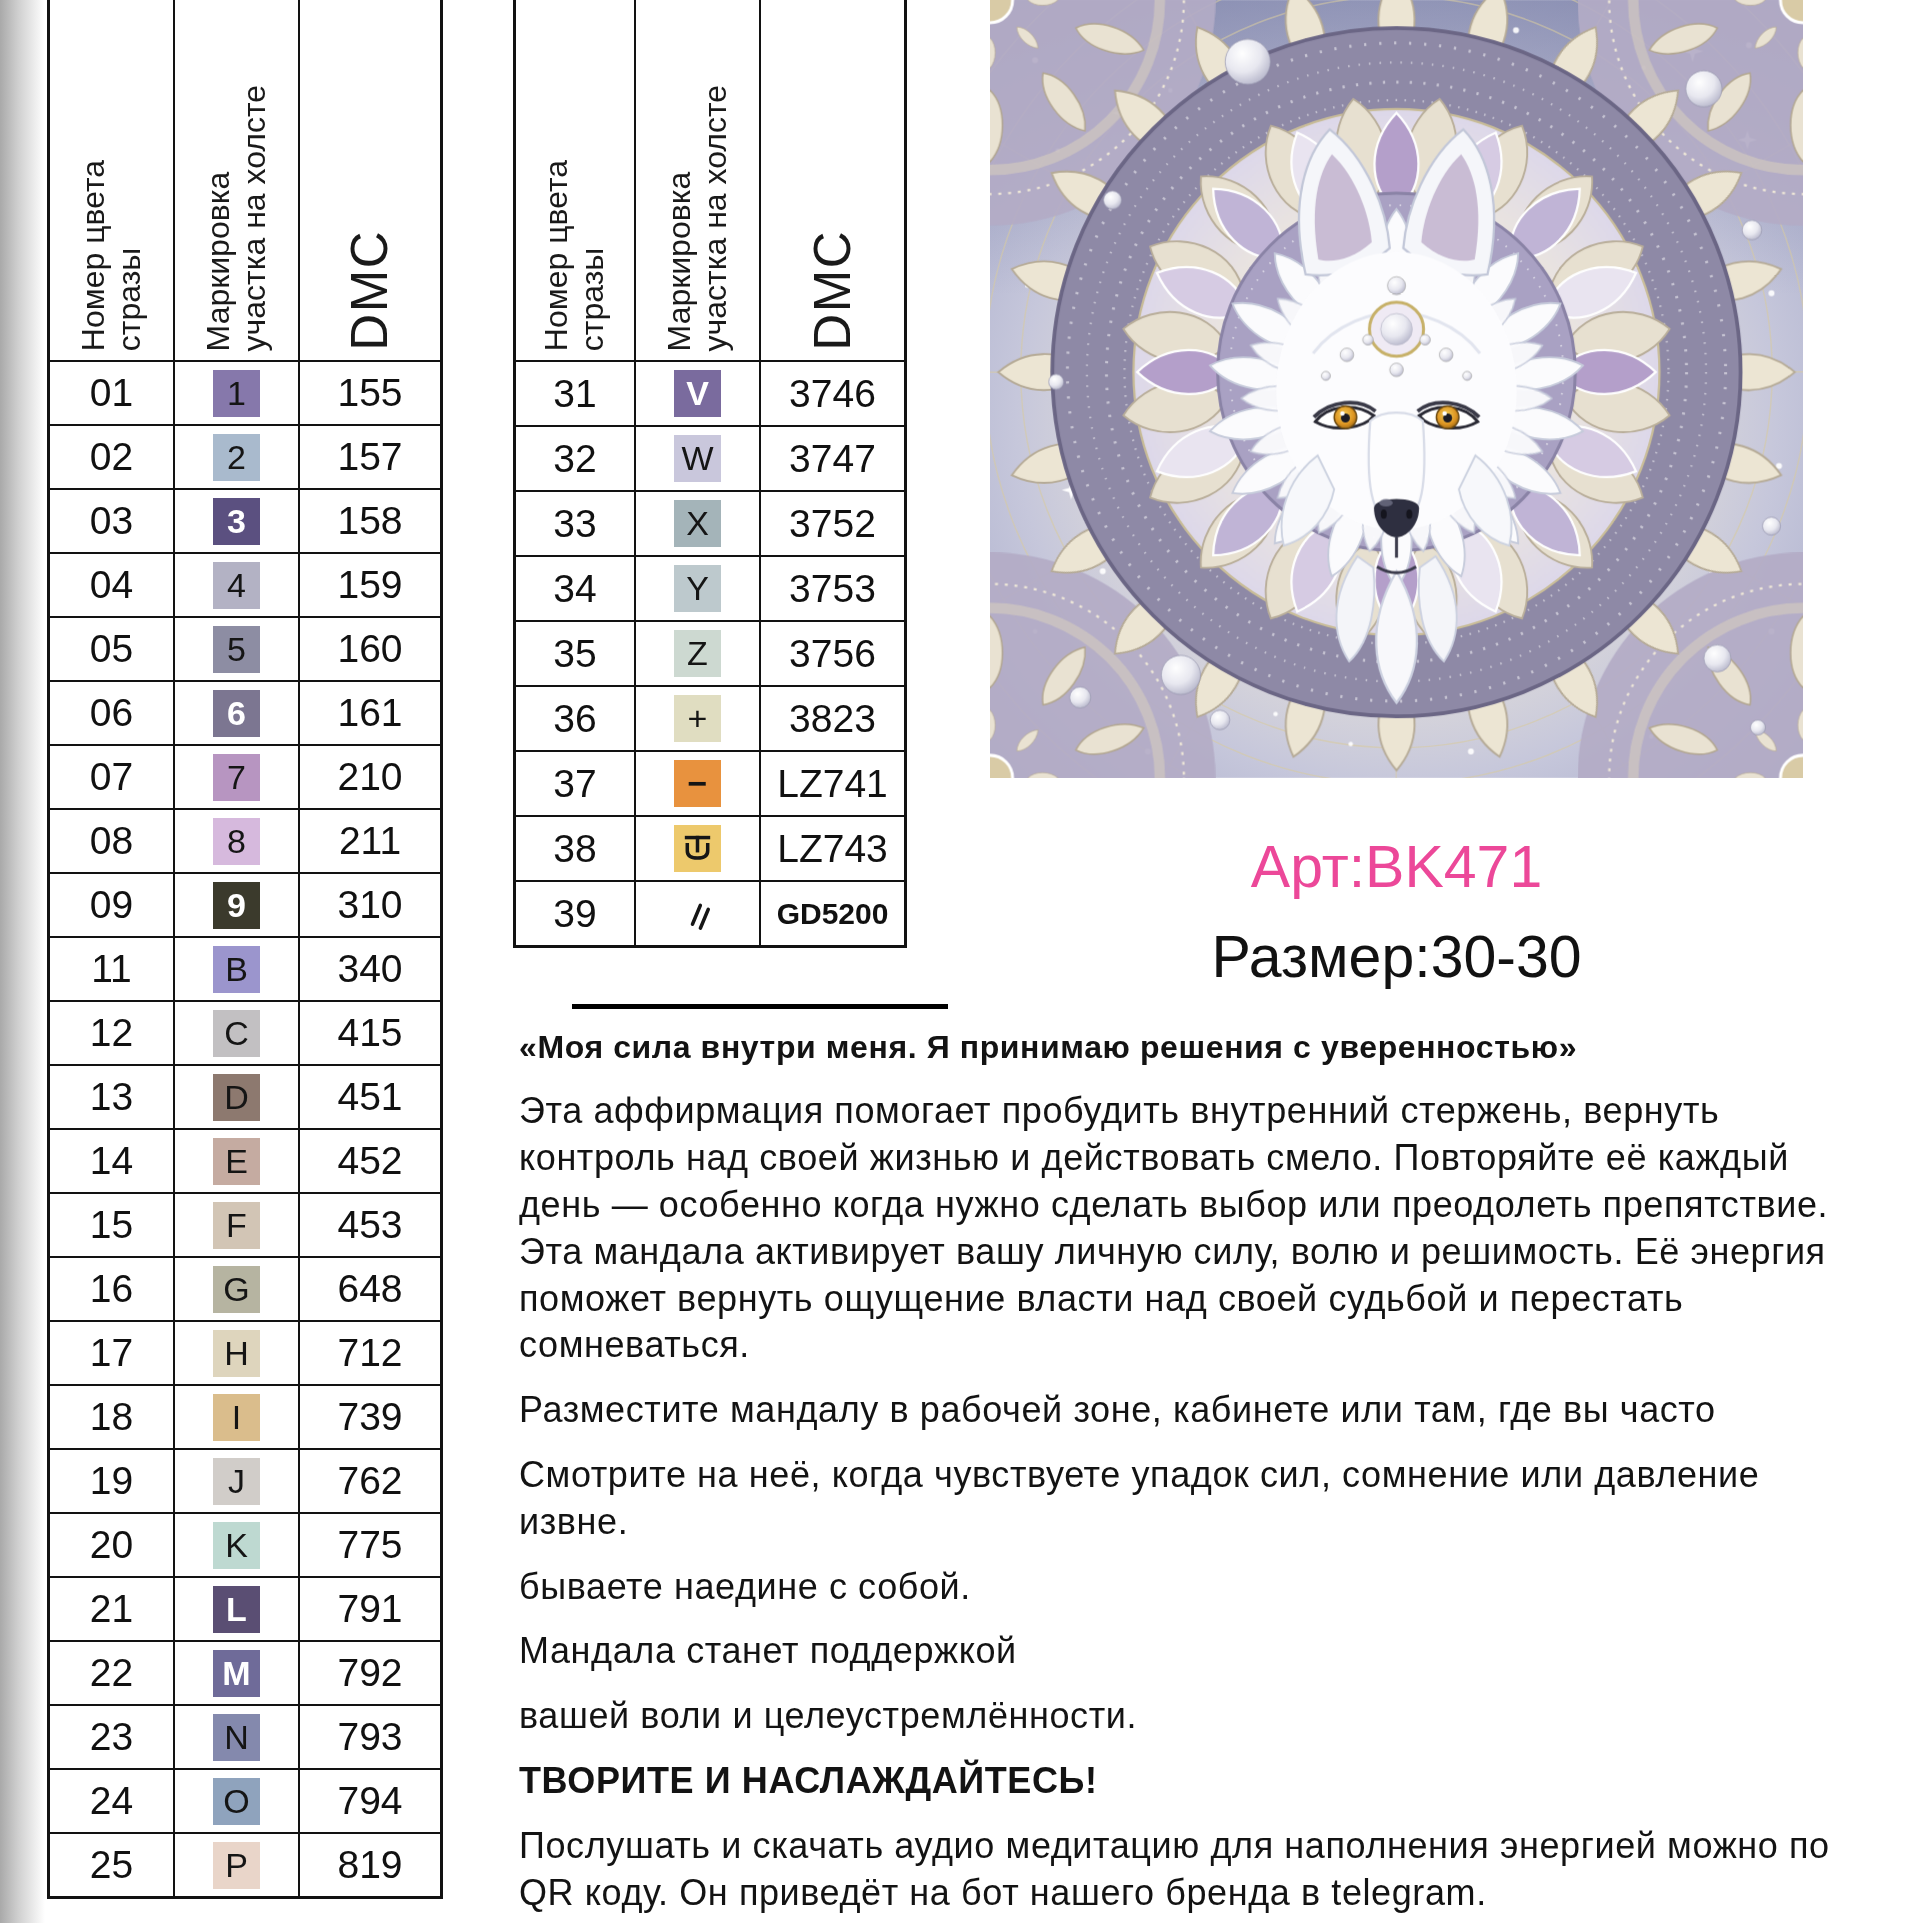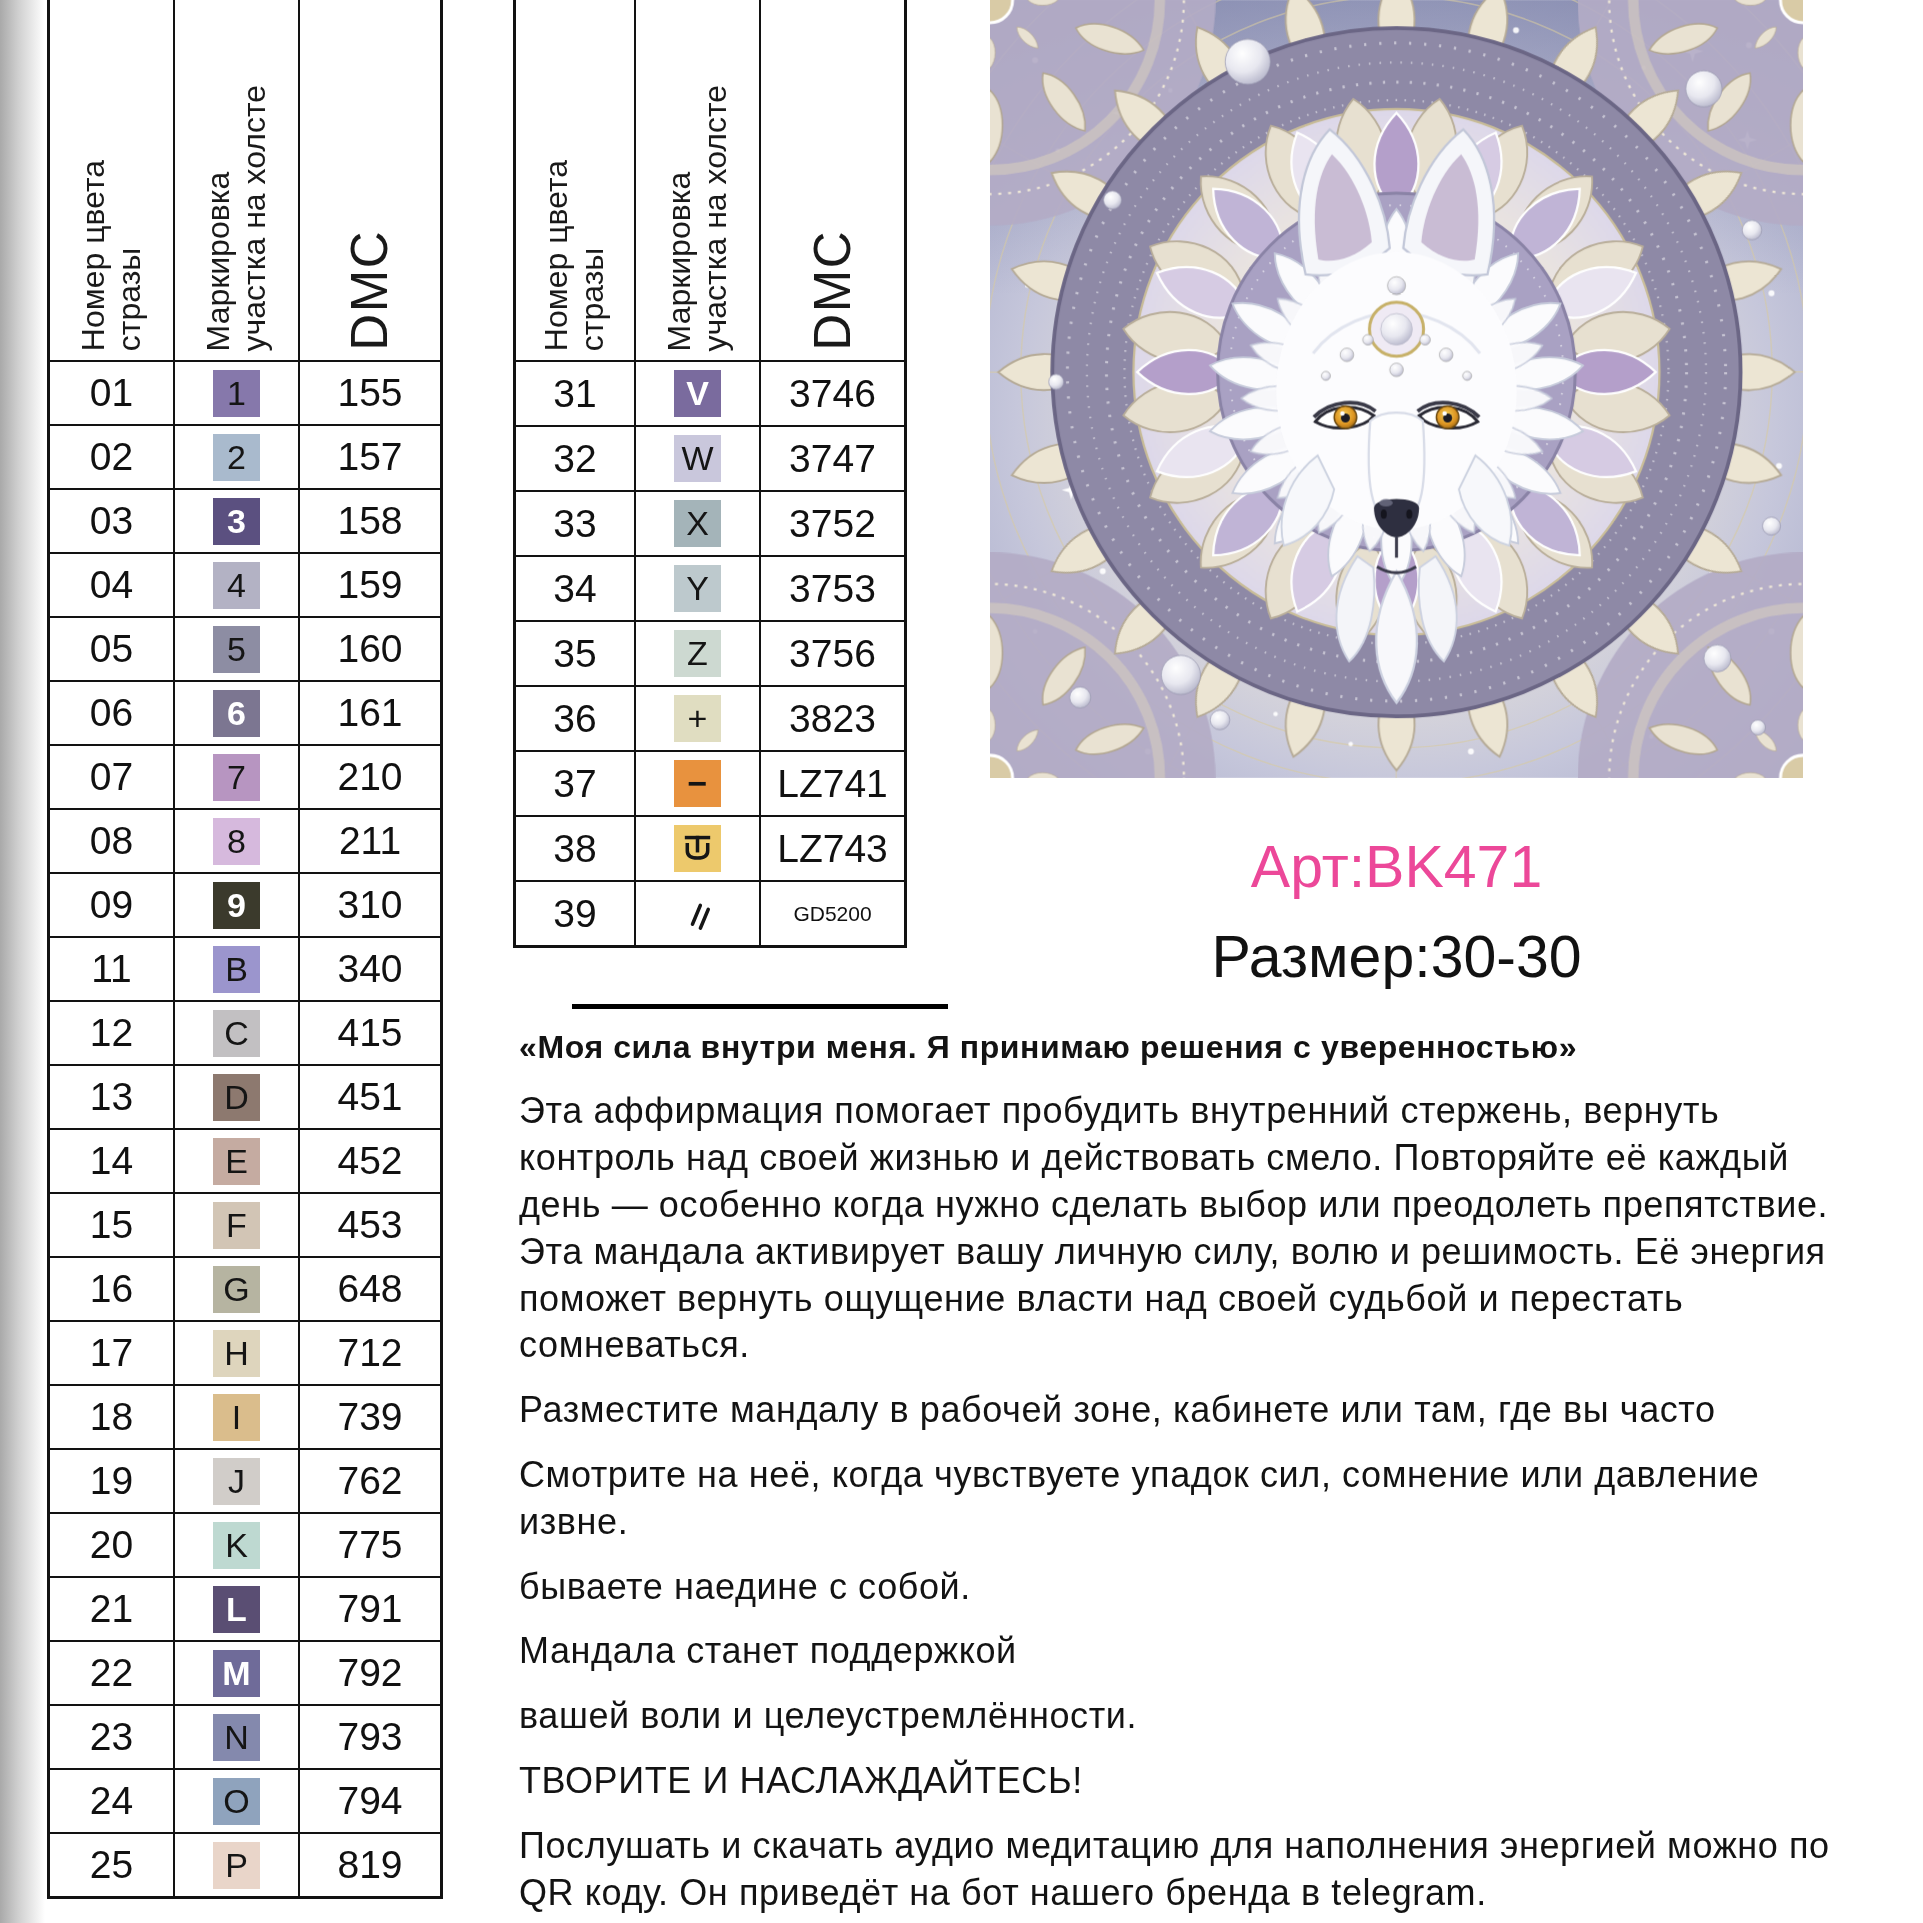--- a/index.html
+++ b/index.html
@@ -19,40 +19,40 @@
   .th:last-child{border-right:none;}
   .vtext{writing-mode:vertical-rl;transform:rotate(180deg);white-space:pre-line;
          font-size:32px;line-height:1.12;color:#1a1a1a;text-align:left;}
   .th-dmc .vtext{font-size:51px;margin-top:53px;letter-spacing:1.5px;}
   .tr{display:grid;grid-template-columns:var(--c1) var(--c2) var(--c3);height:var(--rh);
       border-bottom:2.3px solid #121212;}
   .tr:last-child{border-bottom:none;}
   .td{border-right:2.3px solid #121212;display:flex;align-items:center;justify-content:center;
       font-size:39px;box-sizing:border-box;}
   .td:last-child{border-right:none;text-align:right;}
-  .td.dmc.small{font-size:21px;}
+  .td.dmc.small{font-size:30px;font-weight:bold;}
   .chip{width:47px;height:47px;display:flex;align-items:center;justify-content:center;
         font-size:34px;color:#151515;}
   .chip.wh{color:#fff;}
   .chip.b{font-weight:700;}
 
   
   .art-image{position:absolute;left:990px;top:0;width:813px;height:778px;}
   .art-caption{position:absolute;left:990px;top:833px;width:813px;text-align:center;
                font-size:59px;color:#ec4899;}
   .size-caption{position:absolute;left:990px;top:923px;width:813px;text-align:center;
                 font-size:59px;color:#121212;}
 
   
   .content{position:absolute;left:519px;top:1004px;width:1323px;font-size:36px;
            letter-spacing:0.6px;line-height:1.3;color:#131313;}
   .overline{width:376px;height:5.3px;background:#000;margin:0 0 18px 53px;}
   .quote{font-weight:700;font-size:32px;margin:0 0 19.5px 0;}
   .content p{margin:0 0 18px 0;}
-  .cta{font-weight:400;margin:12px 0 18px 0;}
+  .cta{font-weight:700;margin:12px 0 18px 0;}
 </style>
 </head>
 <body>
 
 <div class="page">
   <div class="edge-shade"></div>
 
   <div class="legend-table tbl-left">
     <div class="thead">
       <div class="th">

